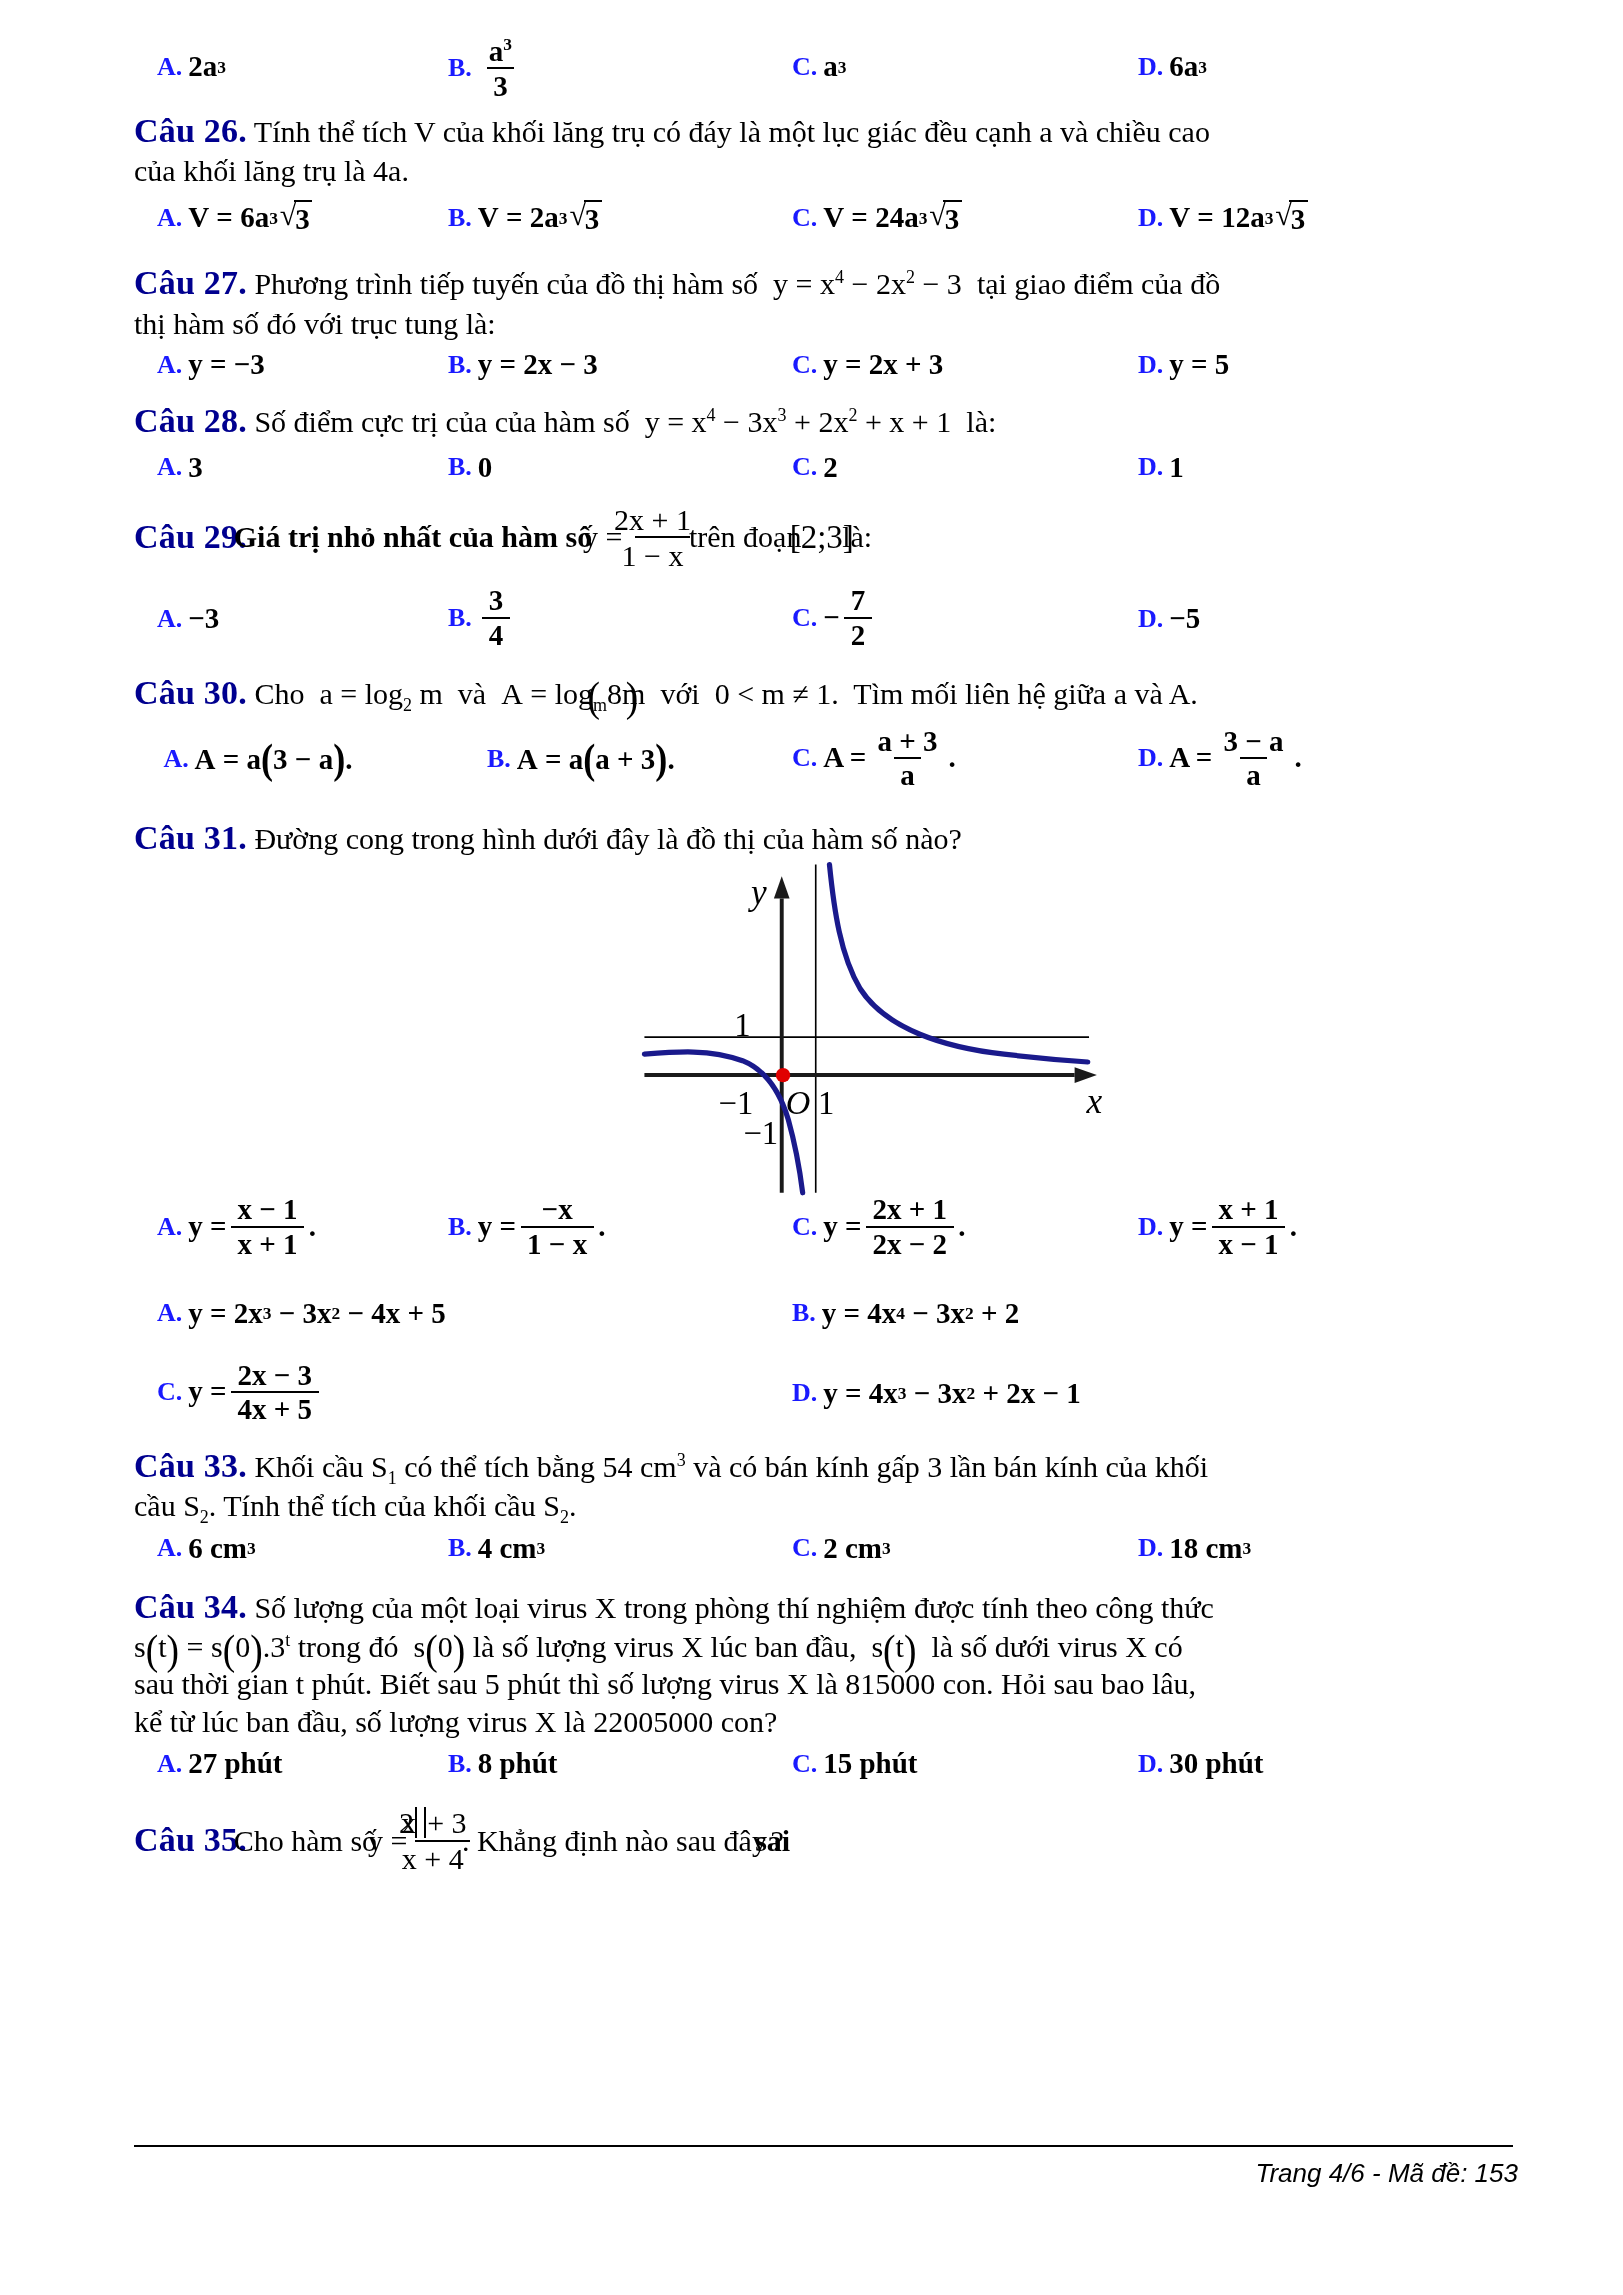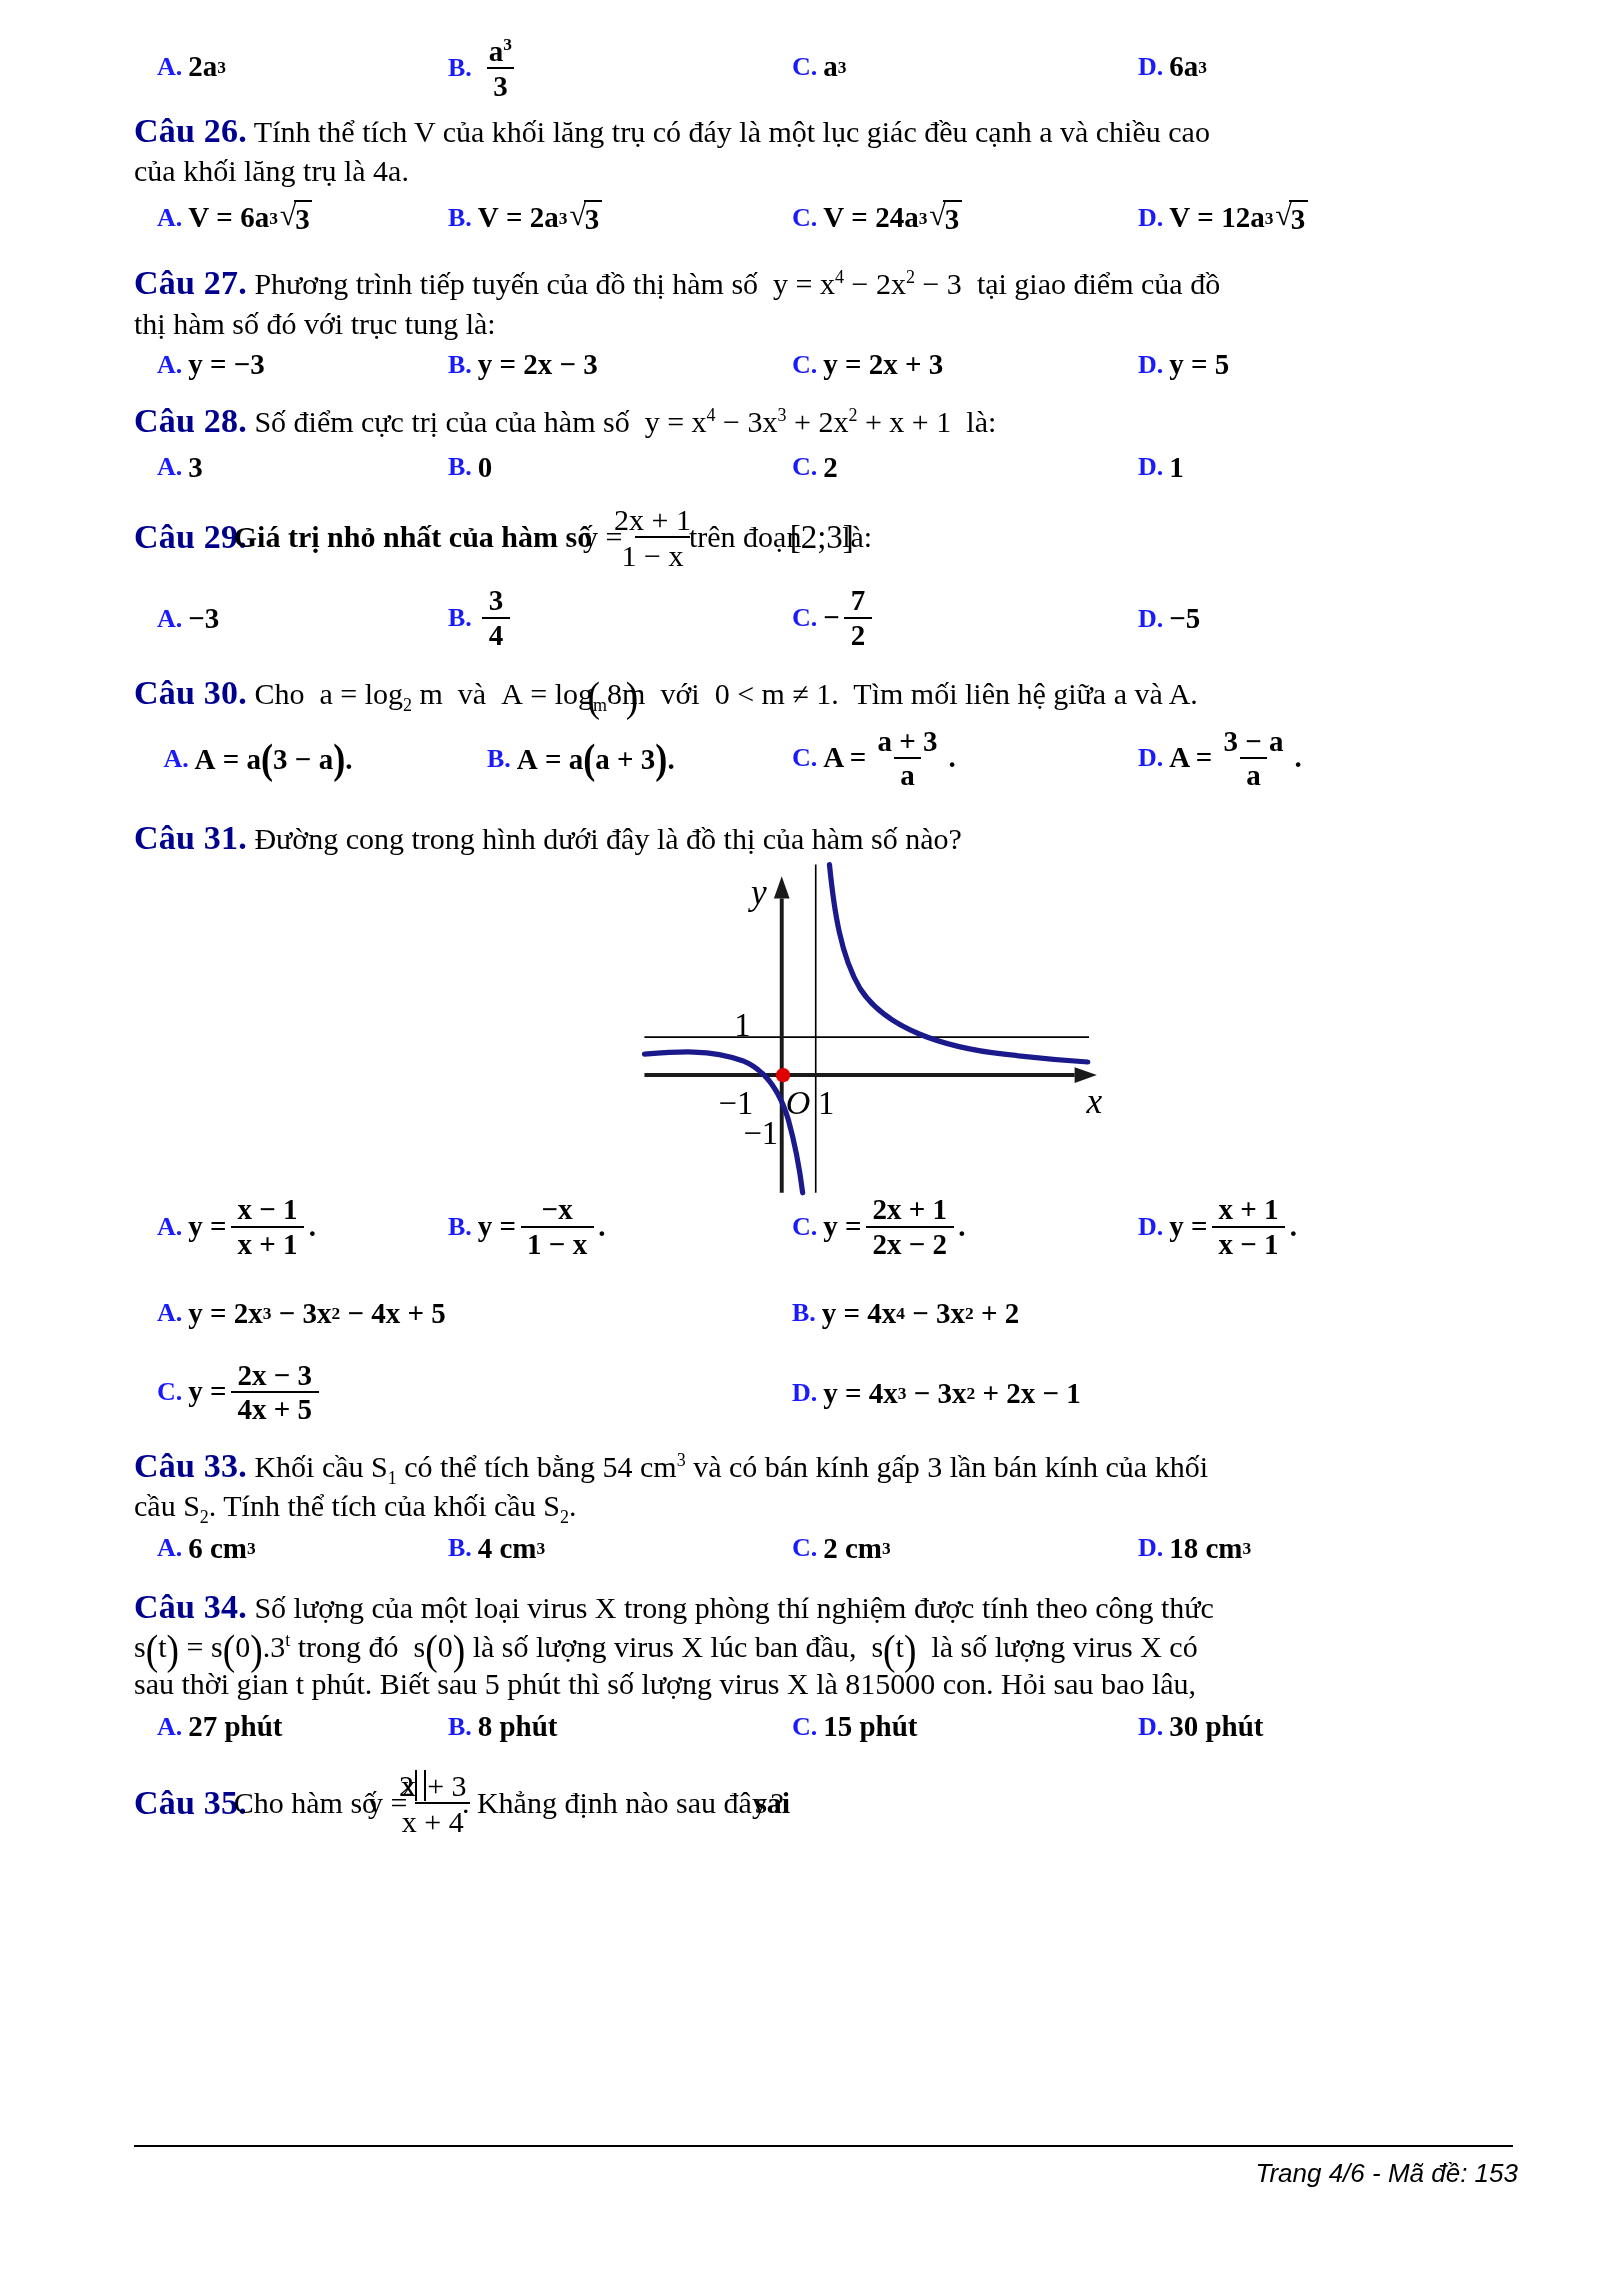--- a/index.html
+++ b/index.html
@@ -511,23 +511,24 @@
       <div class="qtext" style="padding-left:19.6px; text-indent:-19.6px;">
         <span class="qnum">Câu 34.</span>
         <span>Số lượng của một loại virus X trong phòng thí nghiệm được tính theo công thức</span>
       </div>
       <div class="qtext" style="margin-top:1.3px;">
         <span>s<span class="paren-big">(</span>t<span class="paren-big">)</span>&nbsp;=&nbsp;s<span class="paren-big">(</span>0<span class="paren-big">)</span>.3<sup class="sp">t</sup></span>
         <span>trong đó</span>
         <span>&nbsp;s<span class="paren-big">(</span>0<span class="paren-big">)</span></span>
         <span>là số lượng virus X lúc ban đầu,</span>
         <span>&nbsp;s<span class="paren-big">(</span>t<span class="paren-big">)</span>&nbsp;</span>
-        <span>là số lượng virus X có</span>
+        <span>là số dưới virus X có</span>
       </div>
       <div class="qtext" style="margin-top:0;">sau thời gian t phút. Biết sau 5 phút thì số lượng virus X là 815000 con. Hỏi sau bao lâu,</div>
+      <div class="qtext" style="margin-top:1.3px;">kể từ lúc ban đầu, số lượng virus X là 22005000 con?</div>
       <div class="opts" style="height:52px; margin-top:7.9px;">
         <div class="cell c0">
           <span class="opt-letter">A.</span>
           <span class="opt">27 phút</span>
         </div>
         <div class="cell c1">
           <span class="opt-letter">B.</span>
           <span class="opt">8 phút</span>
         </div>
         <div class="cell c2">

